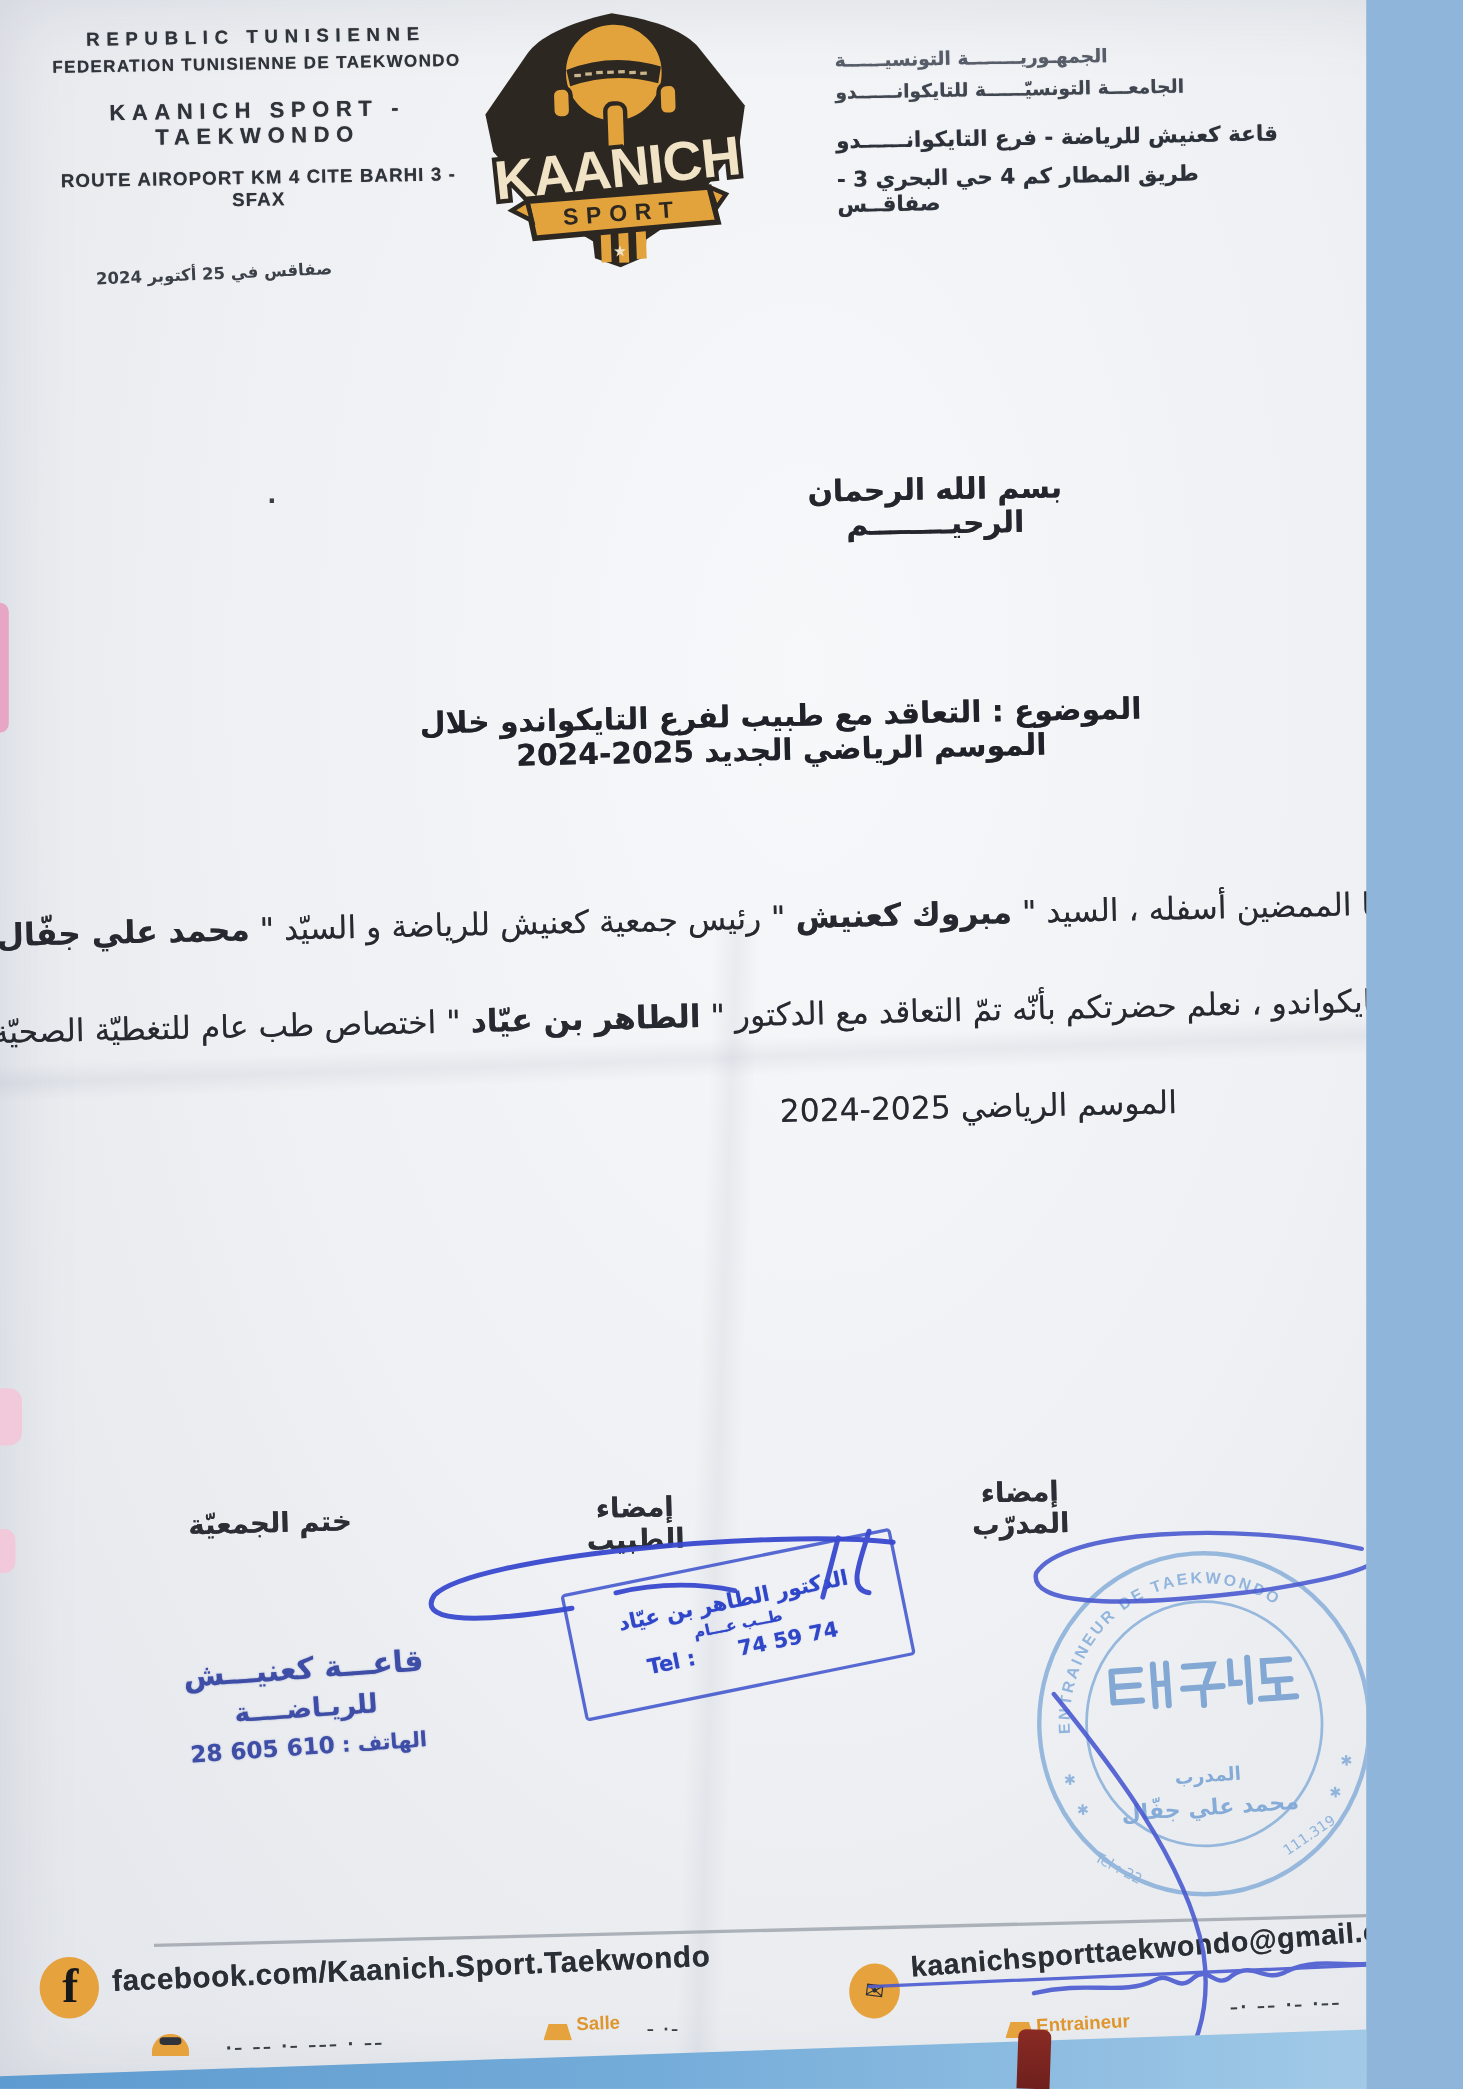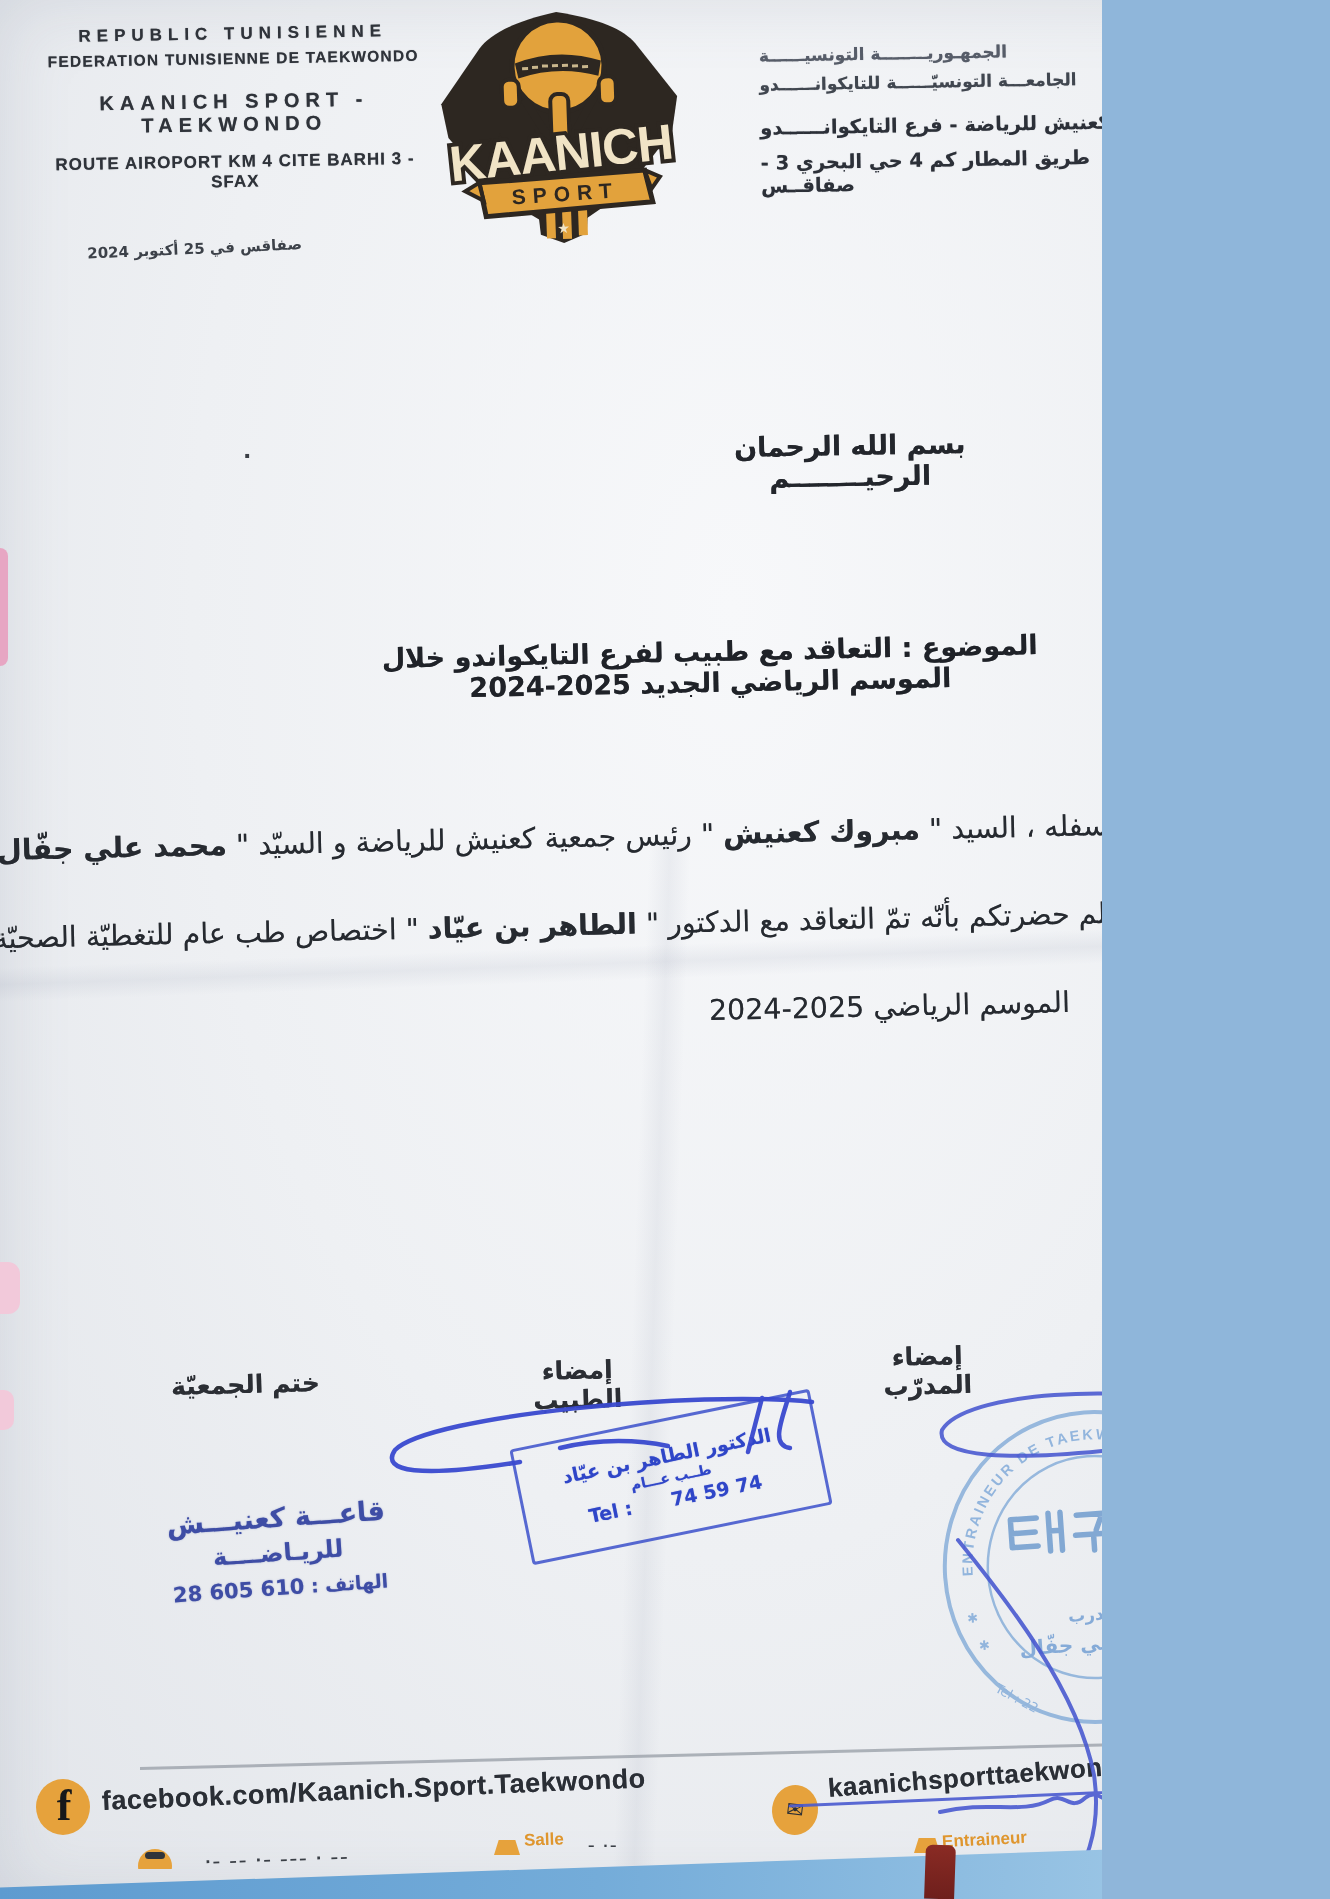--- a/index.html
+++ b/index.html
@@ -1,17 +1,17 @@
 <!DOCTYPE html>
 <html><head>
 <meta charset="utf-8">
 <style>
   html,body{margin:0;padding:0;background:#8fb6da;}
   body{width:1330px;height:1899px;overflow:hidden;font-family:"DejaVu Sans",sans-serif;}
-  .canvas{position:relative;width:1074px;height:1899px;overflow:hidden;padding-left:28px;}
+  .canvas{position:relative;width:1242px;height:1899px;overflow:hidden;}
   .abs{position:absolute;}
   
   .photo-bg{left:0;top:0;width:100%;height:100%;background:linear-gradient(135deg,#c3d9eb 0%,#a4c7e3 40%,#8fb9dd 100%);}
   .paper{left:0;top:0;width:1330px;height:1899px;border-top-right-radius:90px;
     background:radial-gradient(ellipse at 55% 32%,#f7f8fa 0%,#eef0f3 52%,#e2e5ea 100%);
     box-shadow:inset 0 0 70px rgba(110,120,145,.18);}
   .crease-h{left:0;top:905px;width:1330px;height:110px;background:linear-gradient(178deg,rgba(0,0,0,0) 40%,rgba(120,130,155,.10) 51%,rgba(0,0,0,0) 62%);}
   .crease-v{left:612px;top:840px;width:80px;height:1040px;background:linear-gradient(92deg,rgba(0,0,0,0) 32%,rgba(120,130,155,.09) 50%,rgba(0,0,0,0) 68%);}
   .edge-notch{left:1298px;top:512px;width:32px;height:760px;background:#abc9e3;border-radius:20px;z-index:5;}
   .pink1{left:0;top:548px;width:8px;height:118px;background:#e7a6c3;border-radius:0 8px 8px 0;z-index:5;}

